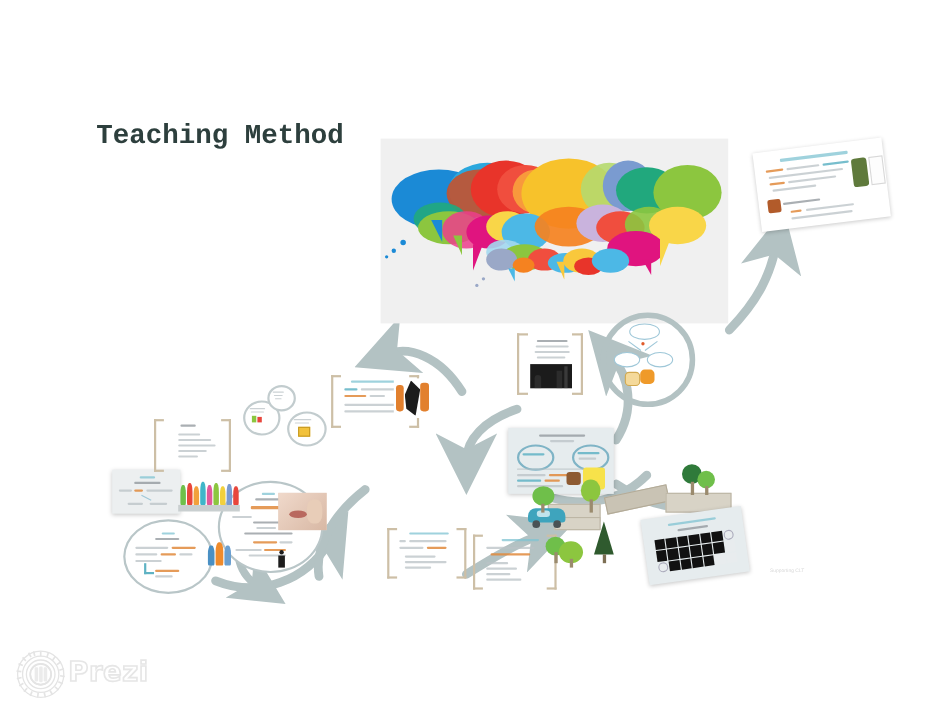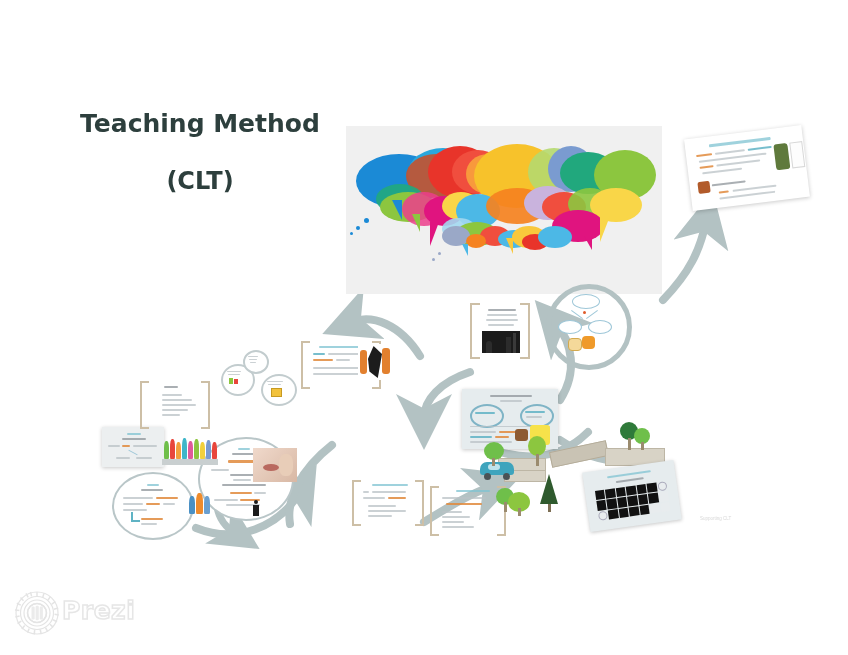--- a/index.html
+++ b/index.html
@@ -11,21 +11,21 @@
 
   
   .title-block{
     position:absolute;left:30px;top:108px;width:340px;
     color:#2d3f3d;text-align:center;
     font-family:"DejaVu Sans", sans-serif;
     font-weight:bold;line-height:1.28;
   }
   .title-line1{font-size:25px;letter-spacing:-.2px;white-space:nowrap;}
   .title-star{font-size:15px;vertical-align:super;font-weight:normal;}
-  .title-line2{font-size:25px;}
+  .title-line2{font-size:25px;font-family:Liberation Mono, monospace;}
   .title-abbr{font-size:24px;margin-top:26px;}
 
   
   .bubbles-panel{
     position:absolute;left:346px;top:126px;width:316px;height:168px;
     background:#f0f0f0;overflow:hidden;
   }
   .bub{position:absolute;border-radius:50%;}
   .bub-tail{position:absolute;width:0;height:0;}
   .dot{position:absolute;border-radius:50%;background:#1b8ad6;}
@@ -116,21 +116,20 @@
     </g>
     <g fill="none" stroke="#b3c2c3" stroke-width="8" stroke-linecap="round">
       <path d="M332,445 C300,470 286,500 290,524"></path>
       <path d="M500,452 C536,462 566,454 588,432"></path>
       <path d="M560,440 C590,460 620,466 648,458"></path>
     </g>
   </svg>
 
   <div class="title-block">
     <div class="title-line2">Teaching Method</div>
-    <div class="title-abbr">(CLT)</div>
   </div>
 
   <div class="bubbles-panel">
 
     <div class="bub" style="left:10px;top:28px;width:86px;height:54px;background:#1b8ad6;"></div>
     <div class="bub" style="left:62px;top:22px;width:70px;height:50px;background:#2aa7dd;"></div>
     <div class="bub" style="left:60px;top:28px;width:60px;height:44px;background:#c4522e;opacity:.9;"></div>
     <div class="bub" style="left:82px;top:20px;width:64px;height:52px;background:#e8342a;"></div>
     <div class="bub" style="left:106px;top:24px;width:52px;height:44px;background:#f04e3e;"></div>
     <div class="bub" style="left:120px;top:28px;width:44px;height:40px;background:#f9a03c;opacity:.92;"></div>

